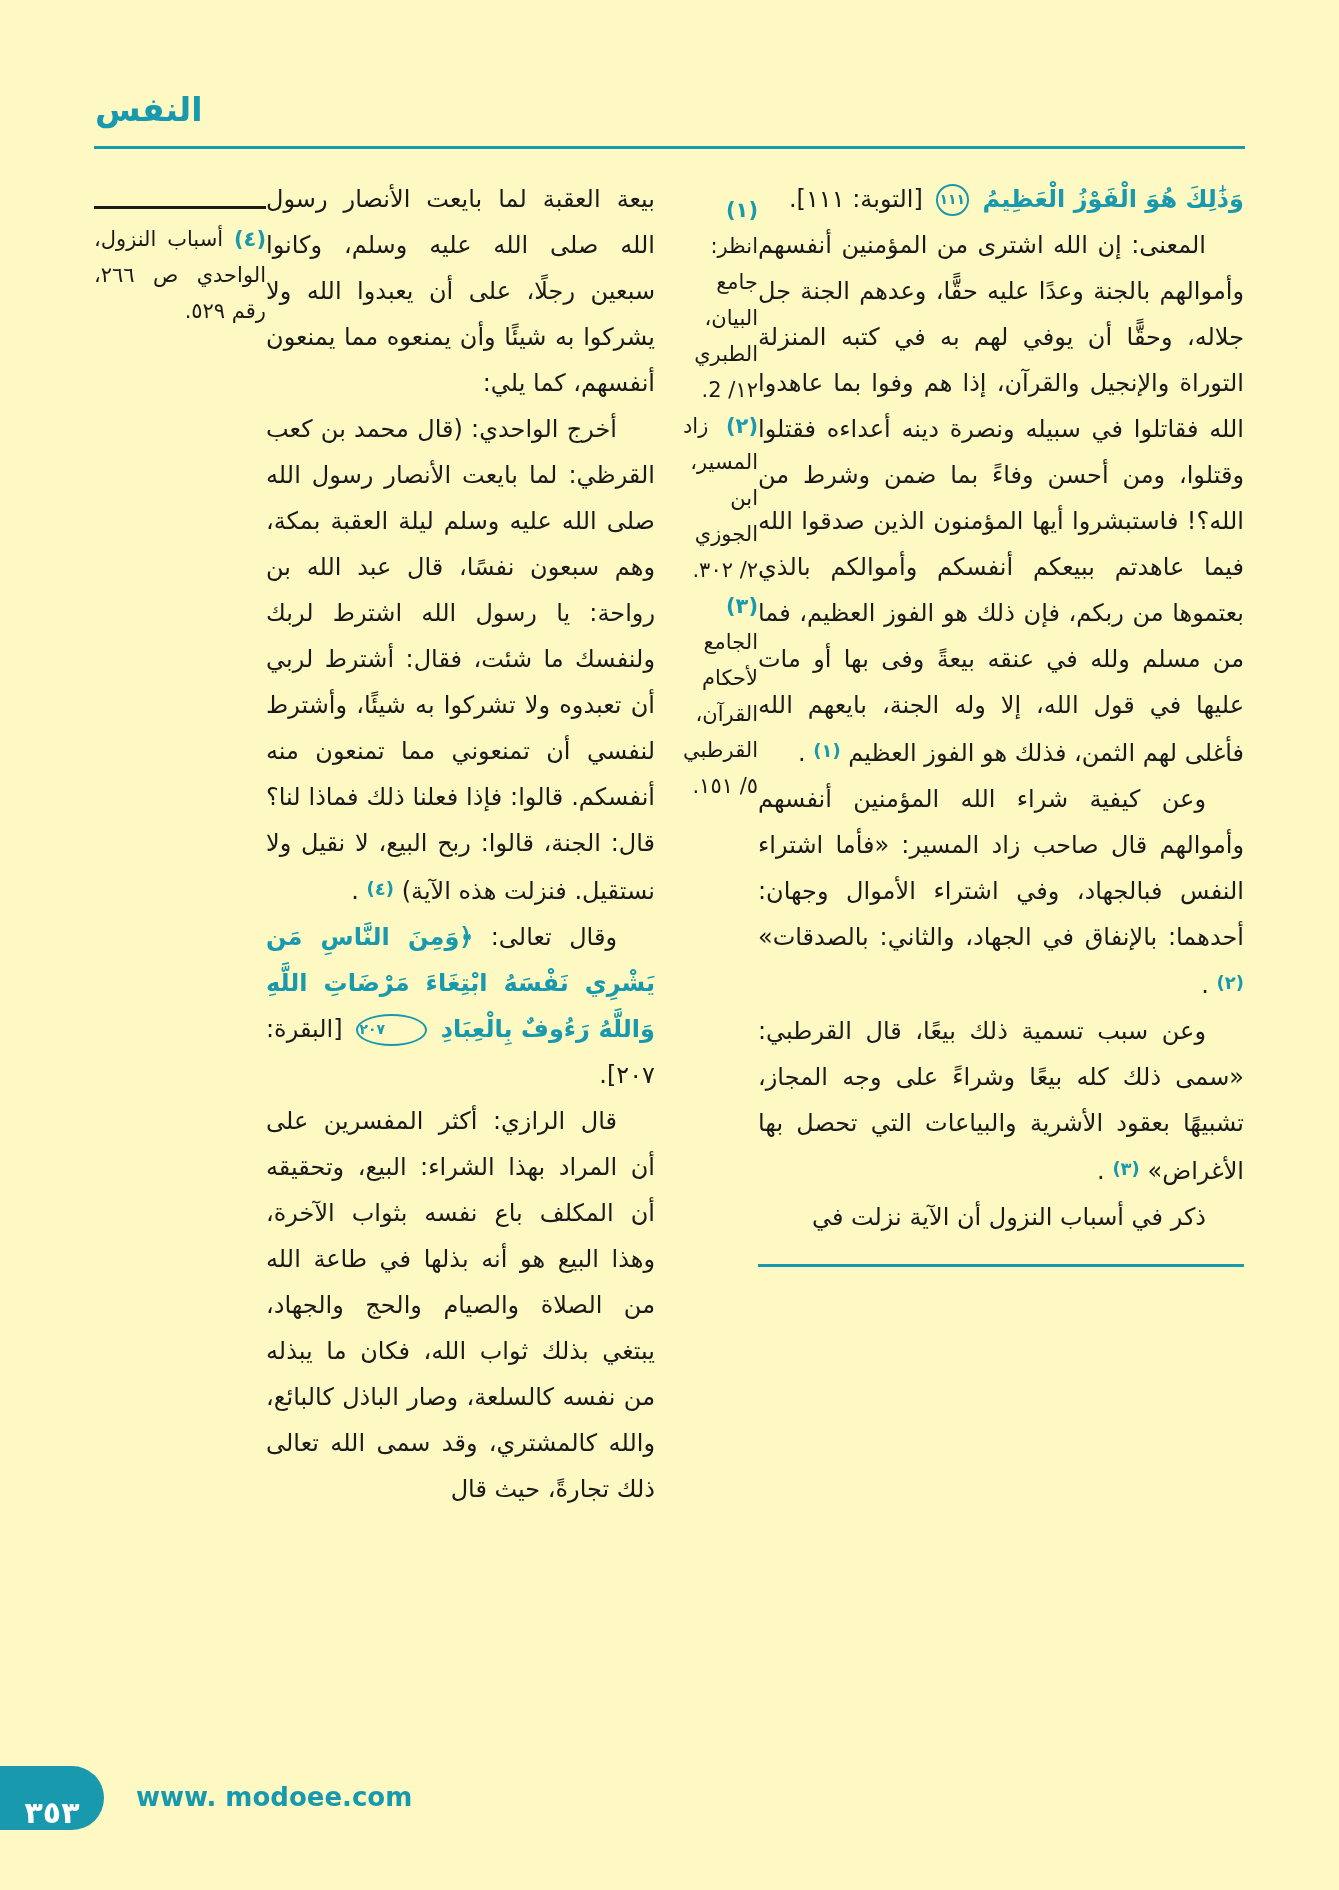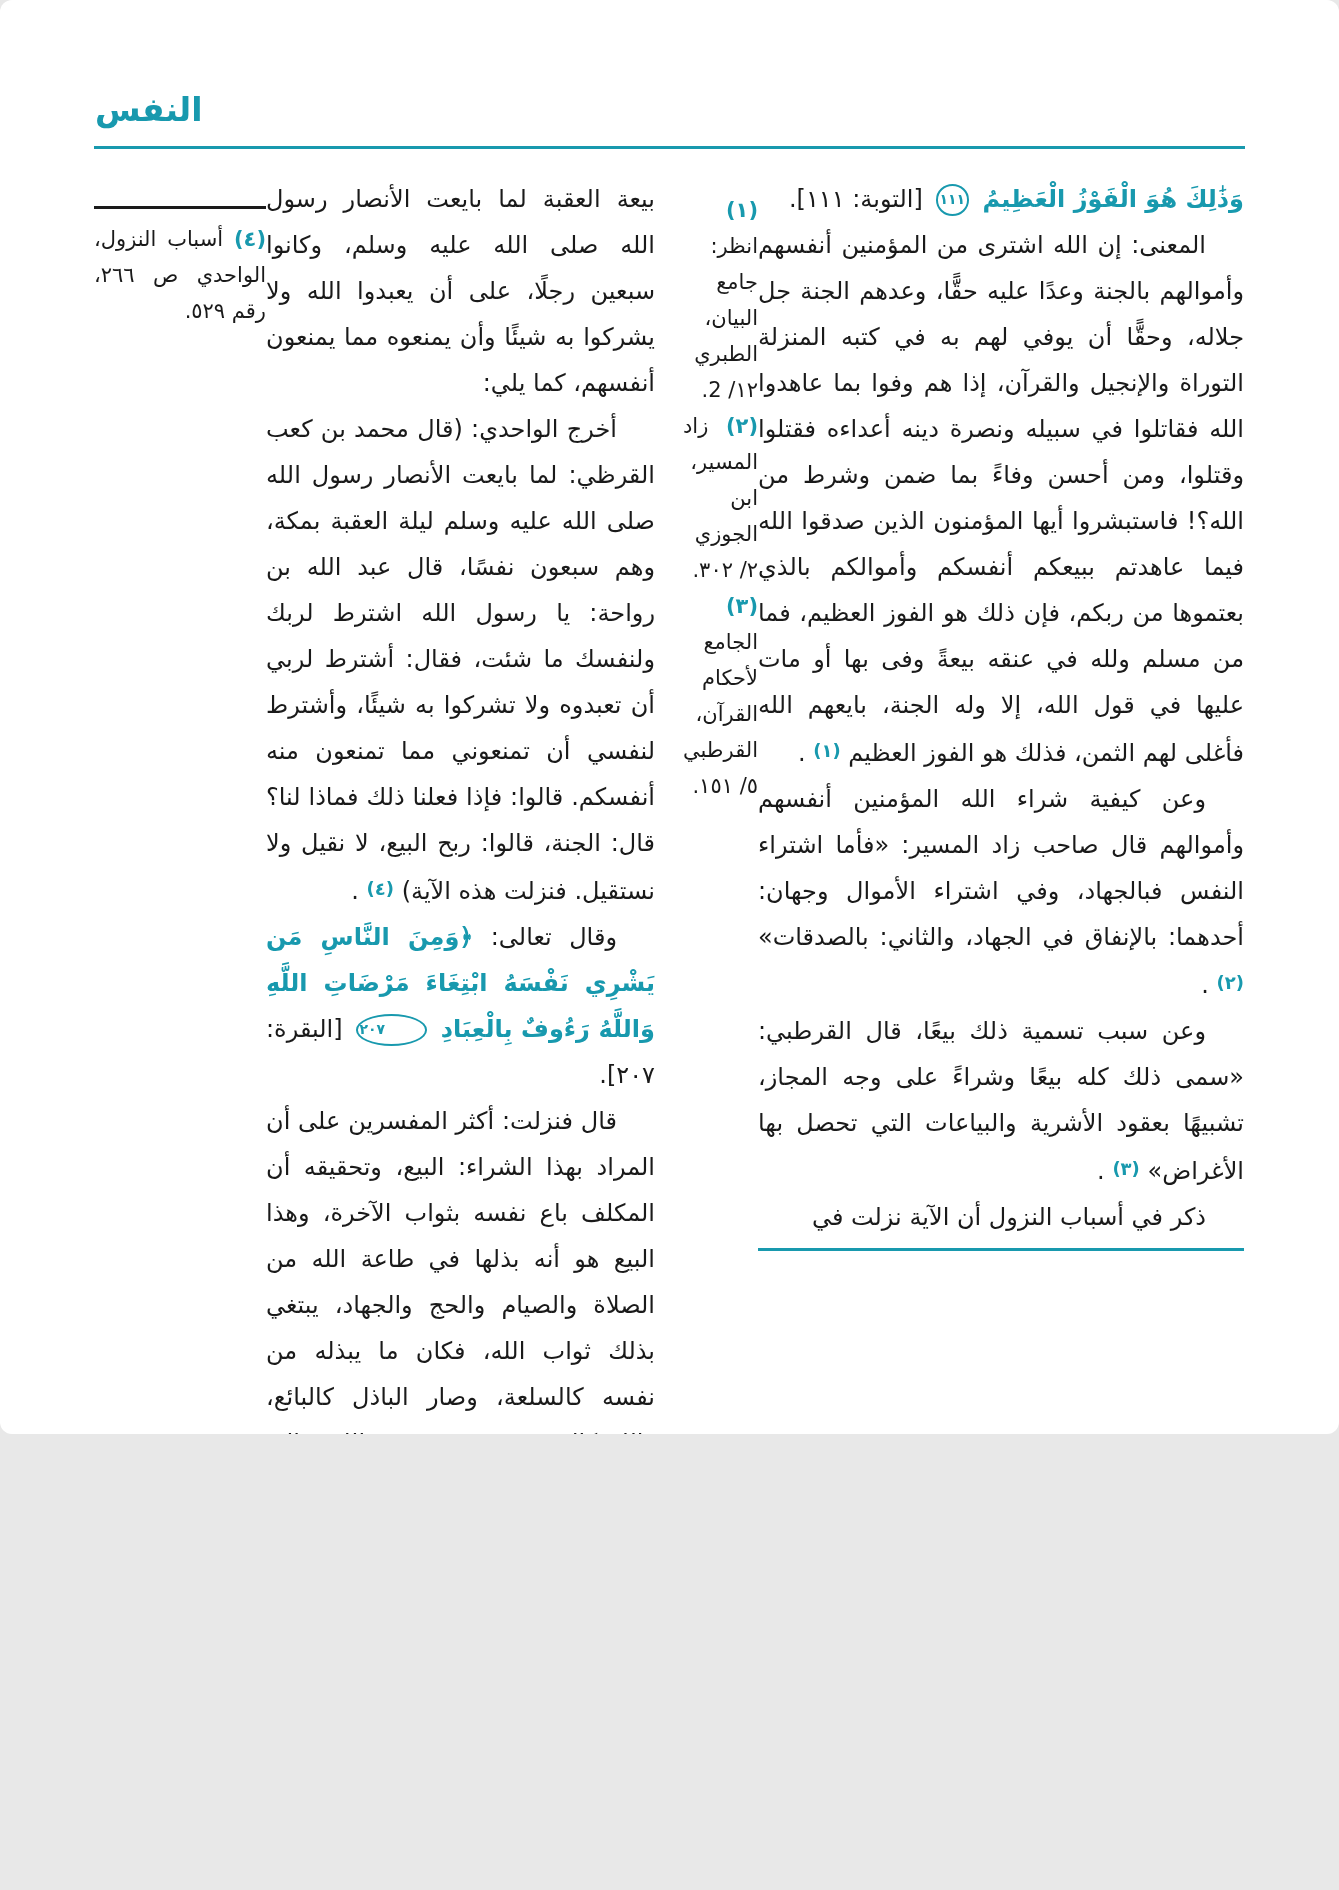--- a/index.html
+++ b/index.html
@@ -1,42 +1,42 @@
 <!DOCTYPE html>
 <html dir="rtl" lang="ar" style="--accent: #1899ae; --ink: #1a1a1a;"><head>
 <meta charset="utf-8">
 <style>
   :root { --accent:#1899ae; --ink:#1a1a1a; }
   * { box-sizing:border-box; }
   html,body { margin:0; padding:0; background:#e8e8e8; }
   .page {
-    position:relative; width:1339px; height:1434px; margin:0 auto;
-    background:#ffffff; color:var(--ink);
+    position:relative; width:1339px; height:1890px; margin:0 auto;
+    background:#fef9c3; color:var(--ink);
     font-family:"DejaVu Sans", sans-serif;
-    direction:rtl; overflow:hidden;border-radius:12px;
+    direction:rtl; overflow:hidden;
   }
   
   .header-title {
     position:absolute; left:95px; top:90px;
     color:var(--accent); font-size:33px; font-weight:700; line-height:1.2;
   }
   .header-rule {
     position:absolute; left:94px; right:94px; top:146px;
     height:3px; background:var(--accent);
   }
   
   .content {
     position:absolute; top:176px; left:94px; right:95px;
     display:flex; gap:28px; align-items:stretch;
   }
   .col { flex:1 1 0; min-width:0; display:flex; flex-direction:row; }
   .col-text { font-size:24px; line-height:46px; }
   .para { margin:0; text-align:justify; }
   .para.indent { text-indent:38px; }
-  .para.tail-rule { border-bottom:3px solid var(--accent); padding-bottom:8px; }
+  .para.tail-rule { border-bottom:3px solid var(--accent); padding-bottom:24px; }
   .seg.b  { font-weight:400; }
   .seg.q  { color:var(--accent); font-weight:700; }
   .seg.ref{ color:var(--ink); font-weight:400; }
   .seg.fn { color:var(--accent); font-weight:700; font-size:18px; vertical-align:4px; }
   .seg.fn2{ color:var(--accent); font-weight:700; }
   .seg.an {
     display:inline-block; min-width:32px; height:32px; line-height:27px;
     border:2px solid var(--accent); border-radius:50%;
     color:var(--accent); font-size:14px; font-weight:700; text-align:right;
     vertical-align:middle; margin:0 5px; padding:0 2px;
@@ -85,21 +85,21 @@
           <p class="para "><span class="seg fn2">(٢)</span><span class="seg "> زاد المسير، ابن الجوزي ٢/ ٣٠٢.</span></p>
           <p class="para "><span class="seg fn2">(٣)</span><span class="seg "> الجامع لأحكام القرآن، القرطبي ٥/ ١٥١.</span></p>
         </div>
     </div>
 
     <div class="col">
       <div class="col-text">
           <p class="para "><span class="seg ">بيعة العقبة لما بايعت الأنصار رسول الله صلى الله عليه وسلم، وكانوا سبعين رجلًا، على أن يعبدوا الله ولا يشركوا به شيئًا وأن يمنعوه مما يمنعون أنفسهم، كما يلي:</span></p>
           <p class="para indent"><span class="seg ">أخرج الواحدي: </span><span class="seg b">(قال محمد بن كعب القرظي:</span><span class="seg "> لما بايعت الأنصار رسول الله صلى الله عليه وسلم ليلة العقبة بمكة، وهم سبعون نفسًا، قال عبد الله بن رواحة: يا رسول الله اشترط لربك ولنفسك ما شئت، فقال: </span><span class="seg b">أشترط لربي أن تعبدوه ولا تشركوا به شيئًا، وأشترط لنفسي أن تمنعوني مما تمنعون منه أنفسكم. قالوا: فإذا فعلنا ذلك فماذا لنا؟ قال: الجنة، قالوا: ربح البيع، لا نقيل ولا نستقيل.</span><span class="seg "> فنزلت هذه الآية) </span><span class="seg fn">(٤)</span><span class="seg "> .</span></p>
           <p class="para indent"><span class="seg ">وقال تعالى: </span><span class="seg q">﴿وَمِنَ النَّاسِ مَن يَشْرِي نَفْسَهُ ابْتِغَاءَ مَرْضَاتِ اللَّهِ وَاللَّهُ رَءُوفٌ بِالْعِبَادِ </span><span class="seg an">٢٠٧</span><span class="seg ref"> [البقرة: ٢٠٧].</span></p>
-          <p class="para indent"><span class="seg b">قال فنزلت:</span><span class="seg "> أكثر المفسرين على أن المراد بهذا الشراء: البيع، وتحقيقه أن المكلف باع نفسه بثواب الآخرة، وهذا البيع هو أنه بذلها في طاعة الله من الصلاة والصيام والحج والجهاد، يبتغي بذلك ثواب الله، فكان ما يبذله من نفسه كالسلعة، وصار الباذل كالبائع، والله كالمشتري، وقد سمى الله تعالى ذلك تجارةً، حيث قال</span></p>
+          <p class="para indent"><span class="seg b">قال الرازي:</span><span class="seg "> أكثر المفسرين على أن المراد بهذا الشراء: البيع، وتحقيقه أن المكلف باع نفسه بثواب الآخرة، وهذا البيع هو أنه بذلها في طاعة الله من الصلاة والصيام والحج والجهاد، يبتغي بذلك ثواب الله، فكان ما يبذله من نفسه كالسلعة، وصار الباذل كالبائع، والله كالمشتري، وقد سمى الله تعالى ذلك تجارةً، حيث قال</span></p>
         </div>
       <div>
         <div class="fn-sep"></div>
         <div class="footnotes">
             <p class="para "><span class="seg fn2">(٤)</span><span class="seg "> أسباب النزول، الواحدي  ص ٢٦٦، رقم ٥٢٩.</span></p>
           </div>
       </div>
     </div>
 
   </div>

